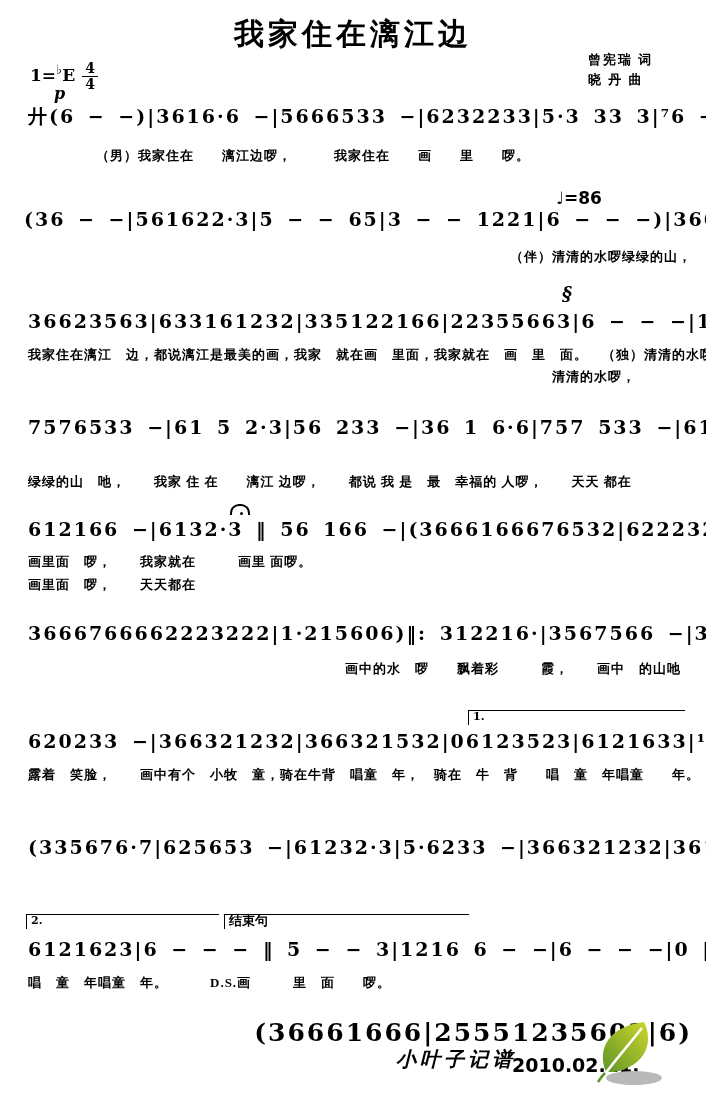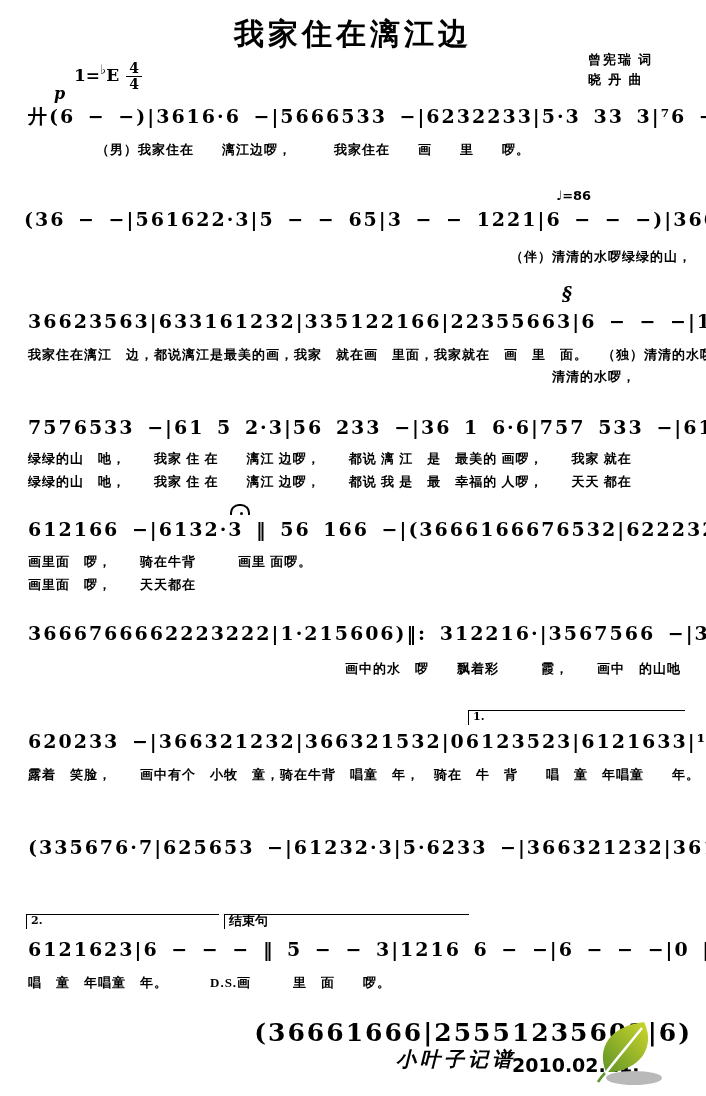--- a/index.html
+++ b/index.html
@@ -21,21 +21,20 @@
     width:100%;text-align:center;
     font-size:16px;font-weight:700;letter-spacing:2px;
   }
   .credits{
     font-size:13px;font-weight:700;line-height:20px;letter-spacing:2px;
     font-family:"Liberation Serif", serif;
   }
   .keysig{
     font-size:17px;font-weight:700;
     font-family:"DejaVu Serif", serif;
-    margin-left:44px;
   }
   .keysig sup{font-size:13px;}
   .meter{
     display:inline-block;vertical-align:middle;text-align:center;
     margin-left:7px;font-size:14px;line-height:13px;
   }
   .meter .num{display:block;border-bottom:1.5px solid #000;padding:0 3px 1px 3px;}
   .meter .den{display:block;padding-top:1px;}
   .dyn{font-size:16px;font-weight:700;font-style:italic;font-family:"DejaVu Serif", serif;}
   .notes{
@@ -44,21 +43,21 @@
     letter-spacing:2px;word-spacing:4px;
     white-space:pre;
   }
   .lyrics{
     font-size:13px;font-weight:700;
     letter-spacing:1px;
     white-space:pre;
     font-family:"Liberation Serif", serif;
   }
   .right{right:14px;text-align:right;}
-  .tempo{font-size:13px;font-weight:700;font-family:"DejaVu Sans", sans-serif;}
+  .tempo{font-size:17px;font-weight:700;font-family:"DejaVu Sans", sans-serif;}
   .segno{font-size:19px;font-weight:700;font-style:italic;font-family:"DejaVu Serif", serif;}
   .fermata-arc{
     width:16px;height:9px;
     border:2px solid #000;border-bottom:none;
     border-radius:9px 9px 0 0;
   }
   .fermata-dot{
     position:absolute;left:8px;top:6px;
     width:3px;height:3px;border-radius:50%;background:#000;
   }
@@ -90,40 +89,39 @@
 
 
   <div class="abs credits" style="top:50px;left:588px;">
     <div>曾宪瑞 词</div>
     <div>晓  丹 曲</div>
   </div>
 
   <div class="abs dyn" style="top:84px;left:54px;">p</div>
 
   <div class="abs notes" style="top:104px;left:28px;">廾(6 − −)|3616·6 −|5666533 −|6232233|5·3 33 3|⁷6 − − −|</div>
-  <div class="abs lyrics" style="top:141px;left:96px;">（男）我家住在　　漓江边啰，　　　我家住在　　画　　里　　啰。</div>
+  <div class="abs lyrics" style="top:147px;left:96px;">（男）我家住在　　漓江边啰，　　　我家住在　　画　　里　　啰。</div>
 
   <div class="abs tempo" style="top:188px;left:556px;">♩=86</div>
   <div class="abs notes" style="top:208px;left:24px;">(36 − −|561622·3|5 − − 65|3 − − 1221|6 − − −)|366635676|</div>
   <div class="abs lyrics right" style="top:248px;">（伴）清清的水啰绿绿的山，</div>
 
   <div class="abs segno" style="top:282px;left:562px;">§</div>
   <div class="abs notes" style="top:310px;left:28px;">36623563|633161232|335122166|22355663|6 − − −|111566 −|</div>
   <div class="abs lyrics" style="top:346px;left:28px;">我家住在漓江　边，都说漓江是最美的画，我家　就在画　里面，我家就在　画　里　面。　（独）清清的水啰，</div>
   <div class="abs lyrics" style="top:368px;right:70px;">清清的水啰，</div>
 
   <div class="abs notes" style="top:416px;left:28px;">7576533 −|61 5 2·3|56 233 −|36 1 6·6|757 533 −|61 52 2 −|</div>
-  <div class="abs lyrics" style="top:450px;left:28px;">绿绿的山　吔，　　我家 住 在　　漓江 边啰，　　都说 漓 江　是　最美的 画啰，　　我家 就在</div>
   <div class="abs lyrics" style="top:473px;left:28px;text-align:center;">绿绿的山　吔，　　我家 住 在　　漓江 边啰，　　都说 我 是　最　幸福的 人啰，　　天天 都在</div>
 
   <div class="abs fermata-arc" style="top:504px;left:230px;">
       <span class="fermata-dot"></span>
     </div>
   <div class="abs notes" style="top:518px;left:28px;">612166 −|6132·3 ‖ 56 166 −|(3666166676532|62223212353·|</div>
-  <div class="abs lyrics" style="top:553px;left:28px;">画里面　啰，　　骑在牛背　　　画里 面啰。</div>
+  <div class="abs lyrics" style="top:553px;left:28px;">画里面　啰，　　我家就在　　　画里 面啰。</div>
   <div class="abs lyrics" style="top:576px;left:28px;">画里面　啰，　　天天都在</div>
 
   <div class="abs notes" style="top:622px;left:28px;">3666766662223222|1·215606)‖: 312216·|3567566 −|36·522·|</div>
   <div class="abs lyrics" style="top:660px;left:345px;">画中的水　啰　　飘着彩　　　霞，　　画中　的山吔</div>
 
   <div class="abs volta" style="top:710px;left:468px;width:212px;"><span>1.</span></div>
   <div class="abs notes" style="top:730px;left:28px;">620233 −|366321232|366321532|06123523|6121633|¹6 − − −|</div>
   <div class="abs lyrics" style="top:766px;left:28px;">露着　笑脸，　　画中有个　小牧　童，骑在牛背　唱童　年，　骑在　牛　背　　唱　童　年唱童　　年。</div>
 
   <div class="abs notes" style="top:836px;left:28px;">(335676·7|625653 −|61232·3|5·6233 −|366321232|361216606):‖</div>

